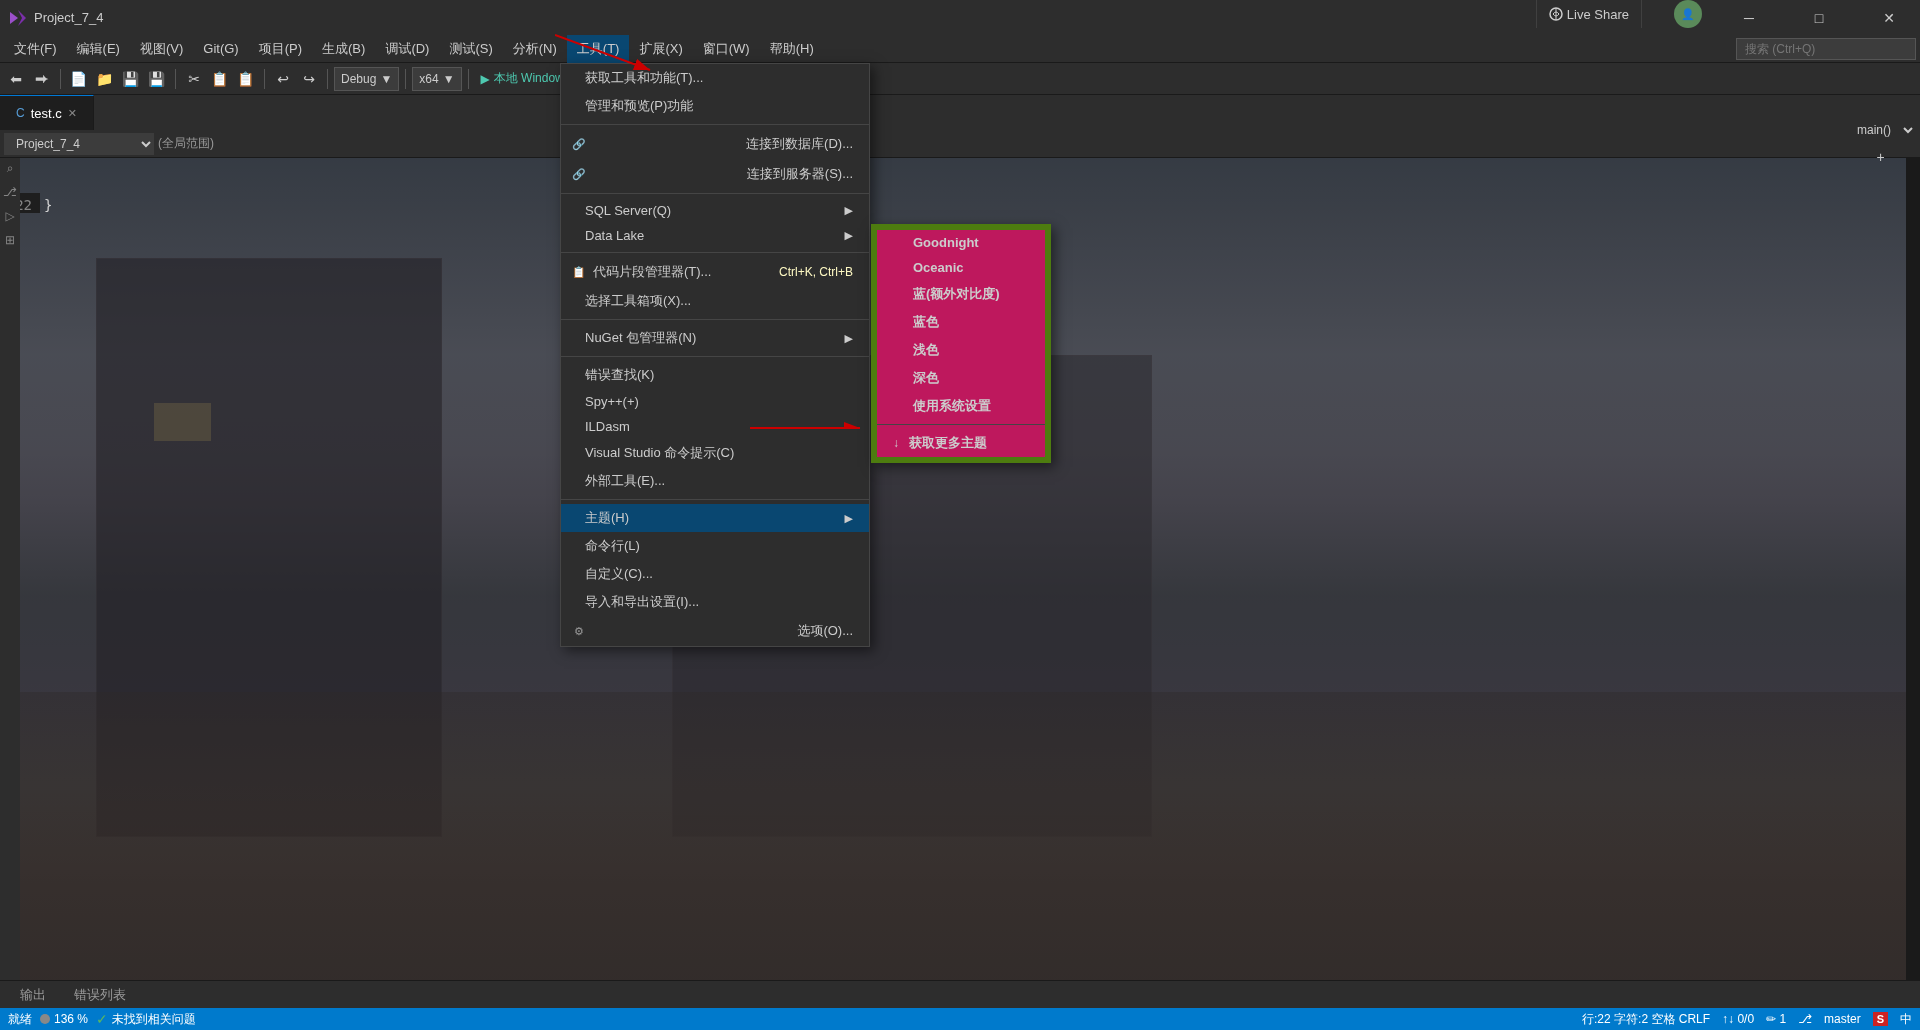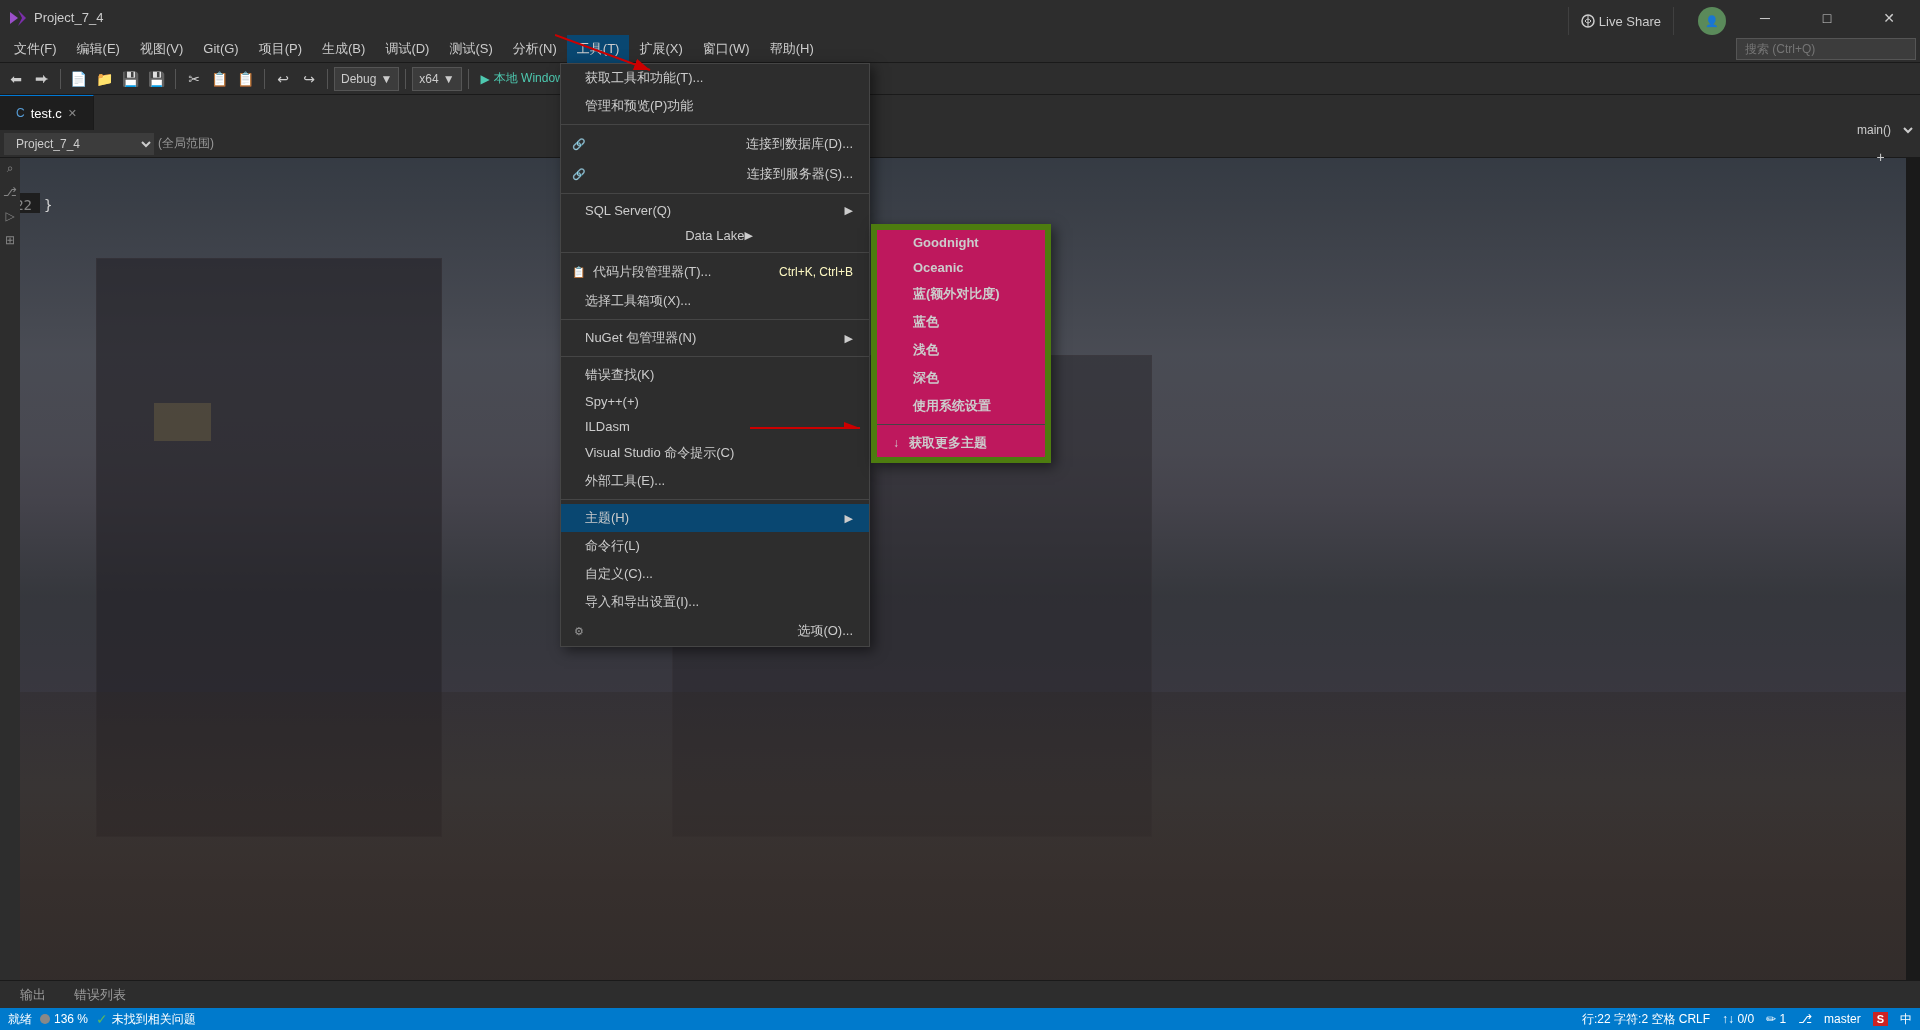--- a/index.html
+++ b/index.html
@@ -456,21 +456,21 @@
 <div class="title-bar">
   <div class="title-bar-left">
     <div class="vs-logo">
       <svg width="20" height="20" viewBox="0 0 20 20">
         <path d="M2 4 L10 10 L2 16 Z" fill="#9b4fca"></path>
         <path d="M10 2 L18 10 L10 18 L14 10 Z" fill="#7b2faa"></path>
       </svg>
     </div>
     <span style="font-size:13px;color:#ccc;">Project_7_4</span>
   </div>
-  <div style="display:flex;align-items:flex-end;gap:16px;">
+  <div style="display:flex;align-items:flex-start;gap:24px;">
     <div class="live-share-btn">
       <svg width="14" height="14" viewBox="0 0 14 14">
         <circle cx="7" cy="7" r="6" stroke="#ccc" stroke-width="1.5" fill="none"></circle>
         <path d="M4 7 Q7 3 10 7 Q7 11 4 7" stroke="#ccc" stroke-width="1" fill="none"></path>
         <line x1="7" y1="1" x2="7" y2="13" stroke="#ccc" stroke-width="1"></line>
       </svg>
       <span>Live Share</span>
     </div>
     <div class="user-icon-area">
       <span style="font-size:11px;">👤</span>
@@ -634,21 +634,21 @@
   </div>
   <div class="dropdown-item has-icon">
     <span class="item-prefix">🔗</span>
     <span>连接到服务器(S)...</span>
   </div>
   <div class="dropdown-separator"></div>
   <div class="dropdown-item" style="justify-content:space-between;">
     <span>SQL Server(Q)</span>
     <span class="arrow">▶</span>
   </div>
-  <div class="dropdown-item" style="justify-content:center;">
+  <div class="dropdown-item" style="justify-content:space-between;">
     <span>Data Lake</span>
     <span class="arrow">▶</span>
   </div>
   <div class="dropdown-separator"></div>
   <div class="dropdown-item has-icon" style="justify-content:space-between;">
     <div style="display:flex;align-items:center;">
       <span class="item-prefix">📋</span>
       <span>代码片段管理器(T)...</span>
     </div>
     <span class="shortcut">Ctrl+K, Ctrl+B</span>

